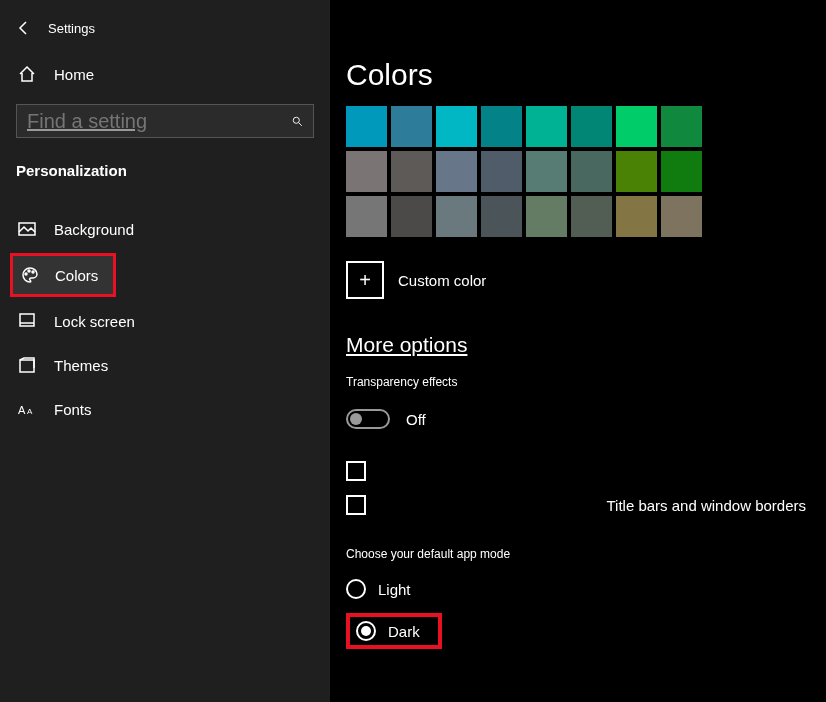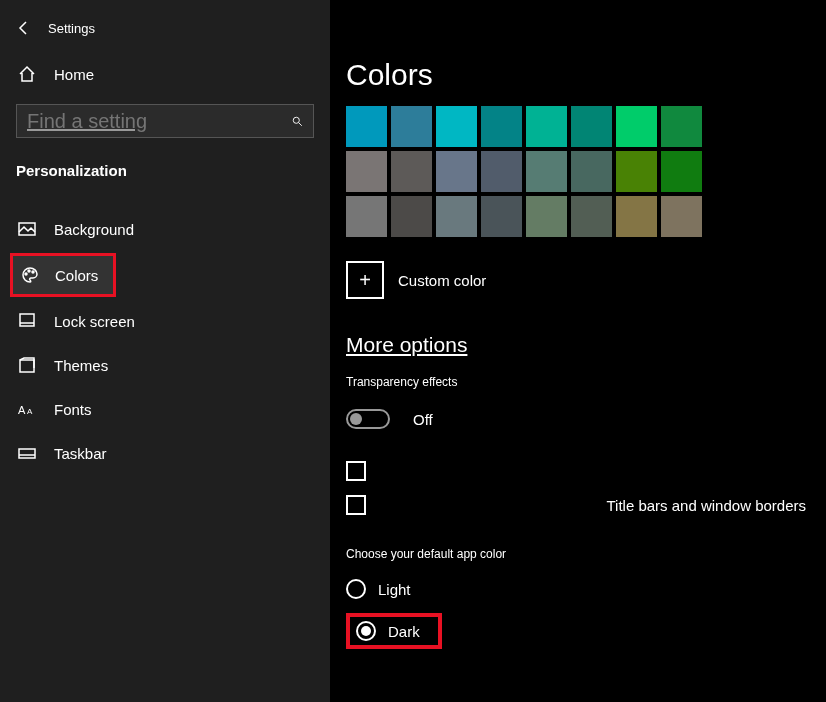--- a/index.html
+++ b/index.html
@@ -58,21 +58,21 @@
   }
   .page-title { font-size:30px; font-weight:300; margin-bottom:14px; }
   .swatch-grid { display:flex; flex-direction:column; gap:4px; margin-bottom:24px; }
   .swatch-row { display:flex; gap:4px; }
   .swatch { width:41px; height:41px; }
   .custom-row { display:flex; align-items:center; gap:14px; margin-bottom:34px; }
   .custom-box { width:38px; height:38px; border:2px solid #fff; display:flex; align-items:center; justify-content:center; }
   .plus { font-size:20px; line-height:1; color:#fff; }
   .section-head { font-size:21px; font-weight:400; margin-bottom:18px;text-decoration:underline; }
   .field-label { font-size:12px; margin-bottom:10px; }
-  .toggle-row { display:flex; align-items:center; gap:23px; margin-bottom:32px;margin-top:20px; }
+  .toggle-row { display:flex; align-items:center; gap:16px; margin-bottom:32px;margin-top:20px; }
   .toggle {
     width:44px; height:20px; border:2px solid #999; border-radius:20px; position:relative; background:#000;
   }
   .toggle::after {
     content:''; position:absolute; left:2px; top:2px; width:12px; height:12px; border-radius:50%; background:#999;
   }
   .chk-row { display:flex; align-items:center; gap:12px; margin-bottom:14px; }
   .chkbox { width:20px; height:20px; border:2px solid #fff; }
   .radio-row { display:flex; align-items:center; gap:12px; height:36px; }
   .radio {
@@ -178,29 +178,20 @@
       <span class="icon-slot">
         <svg viewBox="0 0 18 18" stroke-width="1">
             <text x="0" y="14" font-size="11" fill="#fff" stroke="none">A</text>
             <text x="9" y="14" font-size="8" fill="#fff" stroke="none">A</text>
           </svg>
       </span>
       <span>Fonts</span>
     </div>
 
 
-    <div class="nav-item">
-      <span class="icon-slot">
-        <svg viewBox="0 0 18 18">
-            <rect x="1" y="5" width="16" height="9"></rect>
-            <path d="M1 11 H17"></path>
-          </svg>
-      </span>
-      <span>Taskbar</span>
-    </div>
   </div>
 </div>
 
 <div class="content">
   <div class="page-title">Colors</div>
 
   <div class="swatch-grid">
     <div class="swatch-row">
         <div class="swatch" style="background: rgb(0, 153, 188);"></div>
         <div class="swatch" style="background: rgb(45, 125, 154);"></div>
@@ -249,21 +240,21 @@
   </div>
 
   <div class="chk-row">
     <div class="chkbox"></div>
   </div>
   <div class="chk-row" style="margin-bottom:32px;justify-content:space-between;">
     <div class="chkbox"></div>
     <span>Title bars and window borders</span>
   </div>
 
-  <div class="field-label">Choose your default app color</div>
+  <div class="field-label">Choose your default app mode</div>
   <div class="radio-row">
     <div class="radio"></div>
     <span>Light</span>
   </div>
   <div>
     <div class="dark-row-wrap">
       <div class="radio-row" style="height:auto;">
         <div class="radio inner"></div>
         <span>Dark</span>
       </div>

